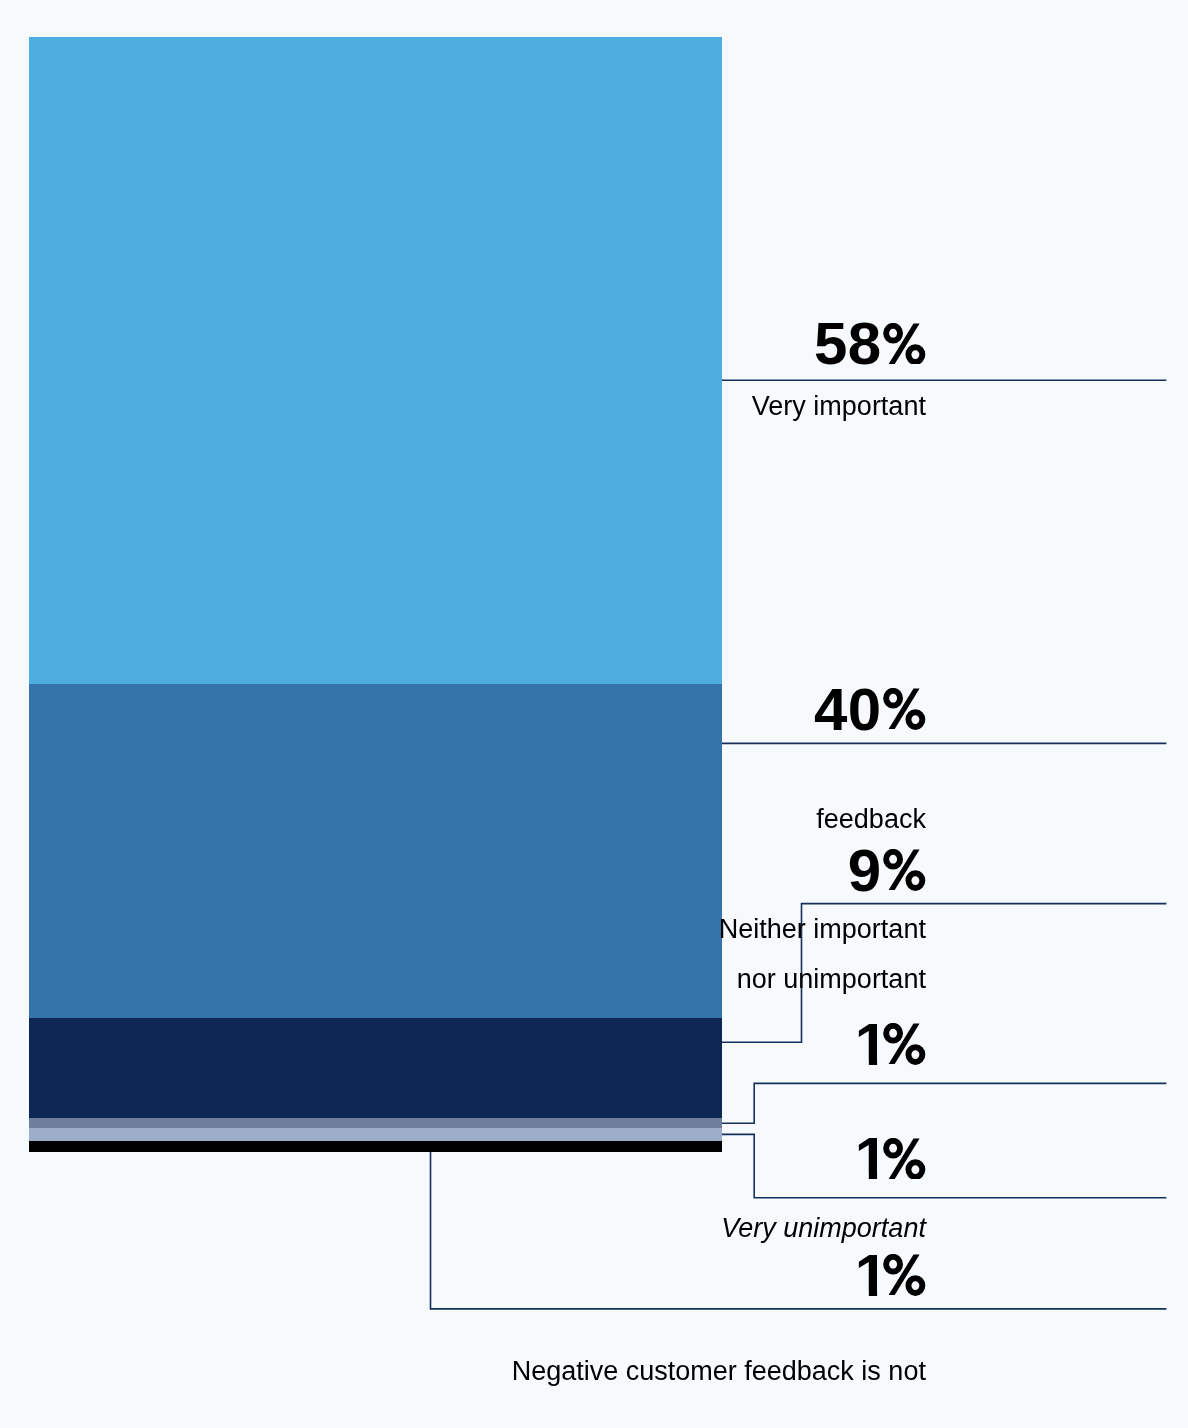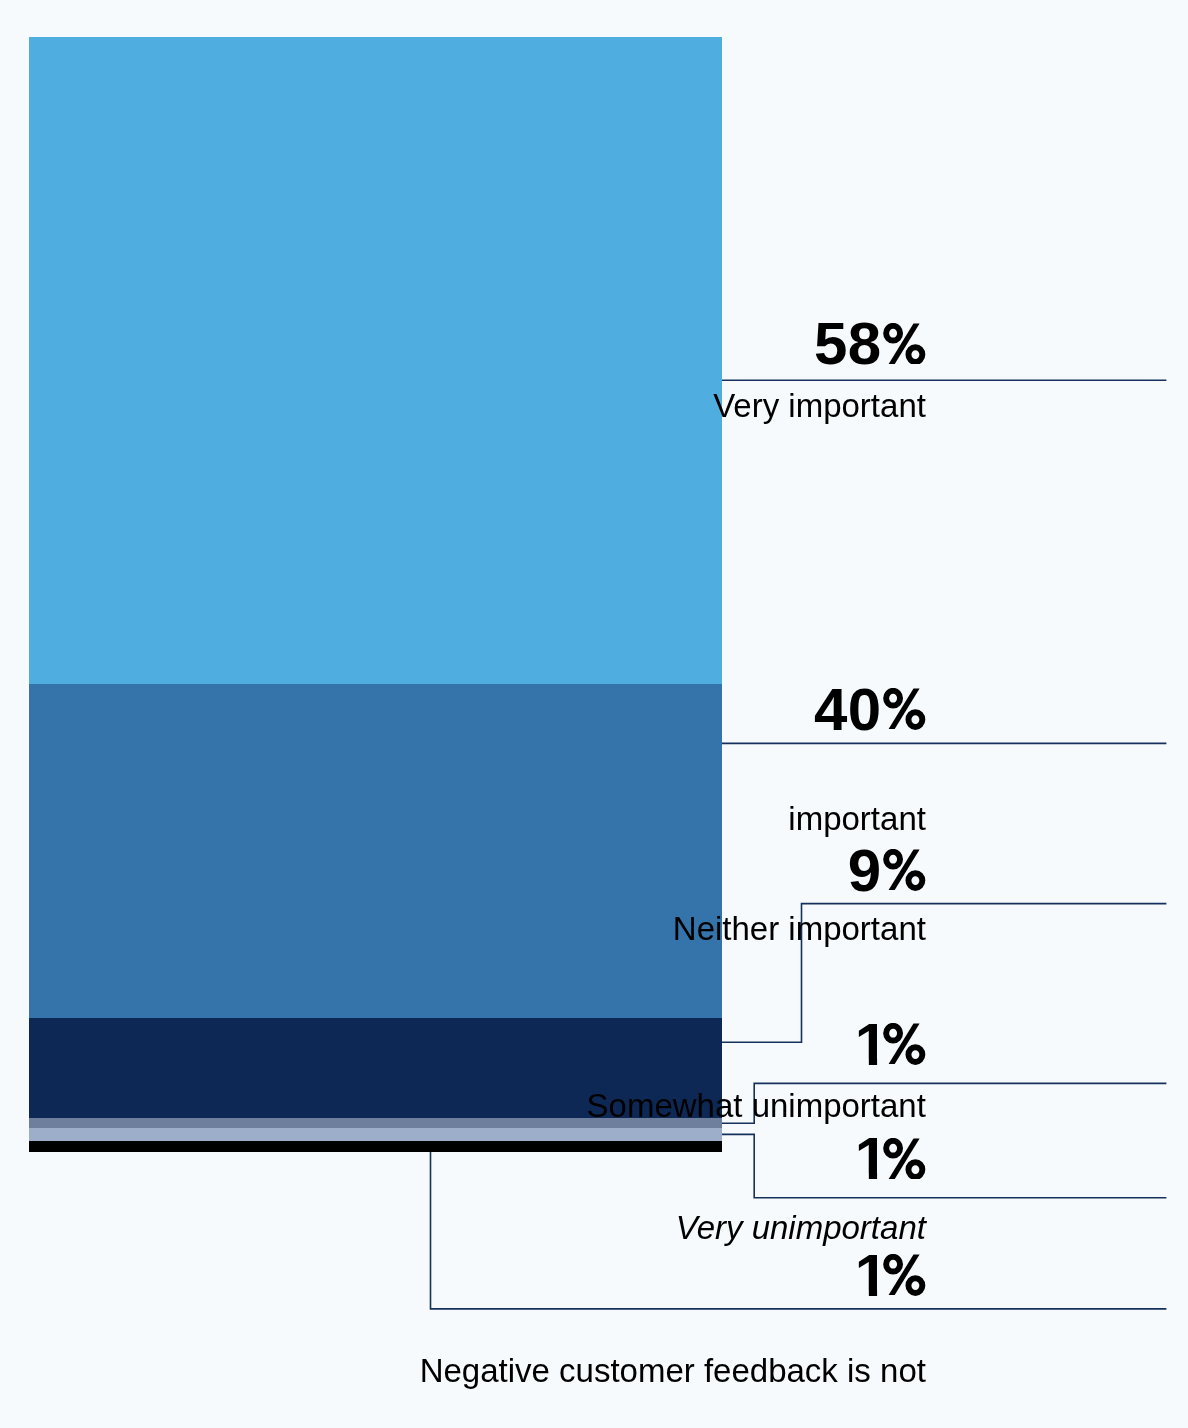--- a/index.html
+++ b/index.html
@@ -62,21 +62,21 @@
   .pct .sym svg { display: block; }
   
   .pct .one {
     position: relative;
     left: 7px;
   }
   .p4 .one { clip-path: polygon(0 0, 34px 0, 34px 48.2px, 22.24px 48.2px, 22.24px 67px, 14px 67px, 14px 48.2px, 0 48.2px); }
   .p5 .one { clip-path: polygon(0 0, 34px 0, 34px 47.81px, 22.24px 47.81px, 22.24px 67px, 14px 67px, 14px 47.81px, 0 47.81px); }
   .p6 .one { clip-path: polygon(0 0, 34px 0, 34px 48px, 22.24px 48px, 22.24px 67px, 14px 67px, 14px 48px, 0 48px); }
   .desc {
-    font-size: 33px;
+    font-size: 27px;
     font-weight: normal;
     line-height: 50px;
   }
 
   .p1 { top: 311.2px; }
   .d1 { top: 380.5px; }
   .p2 { top: 676.5px; }
   .d2 { top: 743.8px; }
   .p3 { top: 837.6px; }
   .d3 { top: 904.0px; }
@@ -115,37 +115,36 @@
           <ellipse cx="32.4" cy="31.6" rx="6.95" ry="7.4" fill="none" stroke="currentColor" stroke-width="5.95"></ellipse>
         </svg></span></div>
   <div class="desc d1"><span>Very important</span></div>
 
   <div class="pct p2"><span class="num">40</span><span class="sym" aria-label="%"><svg width="42.7" height="41.6" viewBox="0 0 42.7 41.6" focusable="false">
           <title>%</title>
           <polygon points="36.6,0.5 30.5,0.5 5.6,41.1 11.7,41.1" fill="currentColor"></polygon>
           <ellipse cx="10.1" cy="10.2" rx="6.95" ry="7.4" fill="none" stroke="currentColor" stroke-width="5.95"></ellipse>
           <ellipse cx="32.4" cy="31.6" rx="6.95" ry="7.4" fill="none" stroke="currentColor" stroke-width="5.95"></ellipse>
         </svg></span></div>
-  <div class="desc d2"><br><span>important</span></div>
+  <div class="desc d2"><br><span>feedback</span></div>
 
   <div class="pct p3"><span class="num">9</span><span class="sym" aria-label="%"><svg width="42.7" height="41.6" viewBox="0 0 42.7 41.6" focusable="false">
           <title>%</title>
           <polygon points="36.6,0.5 30.5,0.5 5.6,41.1 11.7,41.1" fill="currentColor"></polygon>
           <ellipse cx="10.1" cy="10.2" rx="6.95" ry="7.4" fill="none" stroke="currentColor" stroke-width="5.95"></ellipse>
           <ellipse cx="32.4" cy="31.6" rx="6.95" ry="7.4" fill="none" stroke="currentColor" stroke-width="5.95"></ellipse>
         </svg></span></div>
-  <div class="desc d3"><span>Neither important</span><br></div>
+  <div class="desc d3"><span>Neither important</span><br><span>nor unimportant</span></div>
 
   <div class="pct p4"><span class="num one">1</span><span class="sym" aria-label="%"><svg width="42.7" height="41.6" viewBox="0 0 42.7 41.6" focusable="false">
           <title>%</title>
           <polygon points="36.6,0.5 30.5,0.5 5.6,41.1 11.7,41.1" fill="currentColor"></polygon>
           <ellipse cx="10.1" cy="10.2" rx="6.95" ry="7.4" fill="none" stroke="currentColor" stroke-width="5.95"></ellipse>
           <ellipse cx="32.4" cy="31.6" rx="6.95" ry="7.4" fill="none" stroke="currentColor" stroke-width="5.95"></ellipse>
         </svg></span></div>
-  <div class="desc d4"><span>Somewhat unimportant</span></div>
 
   <div class="pct p5"><span class="num one">1</span><span class="sym" aria-label="%"><svg width="42.7" height="41.6" viewBox="0 0 42.7 41.6" focusable="false">
           <title>%</title>
           <polygon points="36.6,0.5 30.5,0.5 5.6,41.1 11.7,41.1" fill="currentColor"></polygon>
           <ellipse cx="10.1" cy="10.2" rx="6.95" ry="7.4" fill="none" stroke="currentColor" stroke-width="5.95"></ellipse>
           <ellipse cx="32.4" cy="31.6" rx="6.95" ry="7.4" fill="none" stroke="currentColor" stroke-width="5.95"></ellipse>
         </svg></span></div>
   <div class="desc d5"><span>Very unimportant</span></div>
 
   <div class="pct p6"><span class="num one">1</span><span class="sym" aria-label="%"><svg width="42.7" height="41.6" viewBox="0 0 42.7 41.6" focusable="false">

